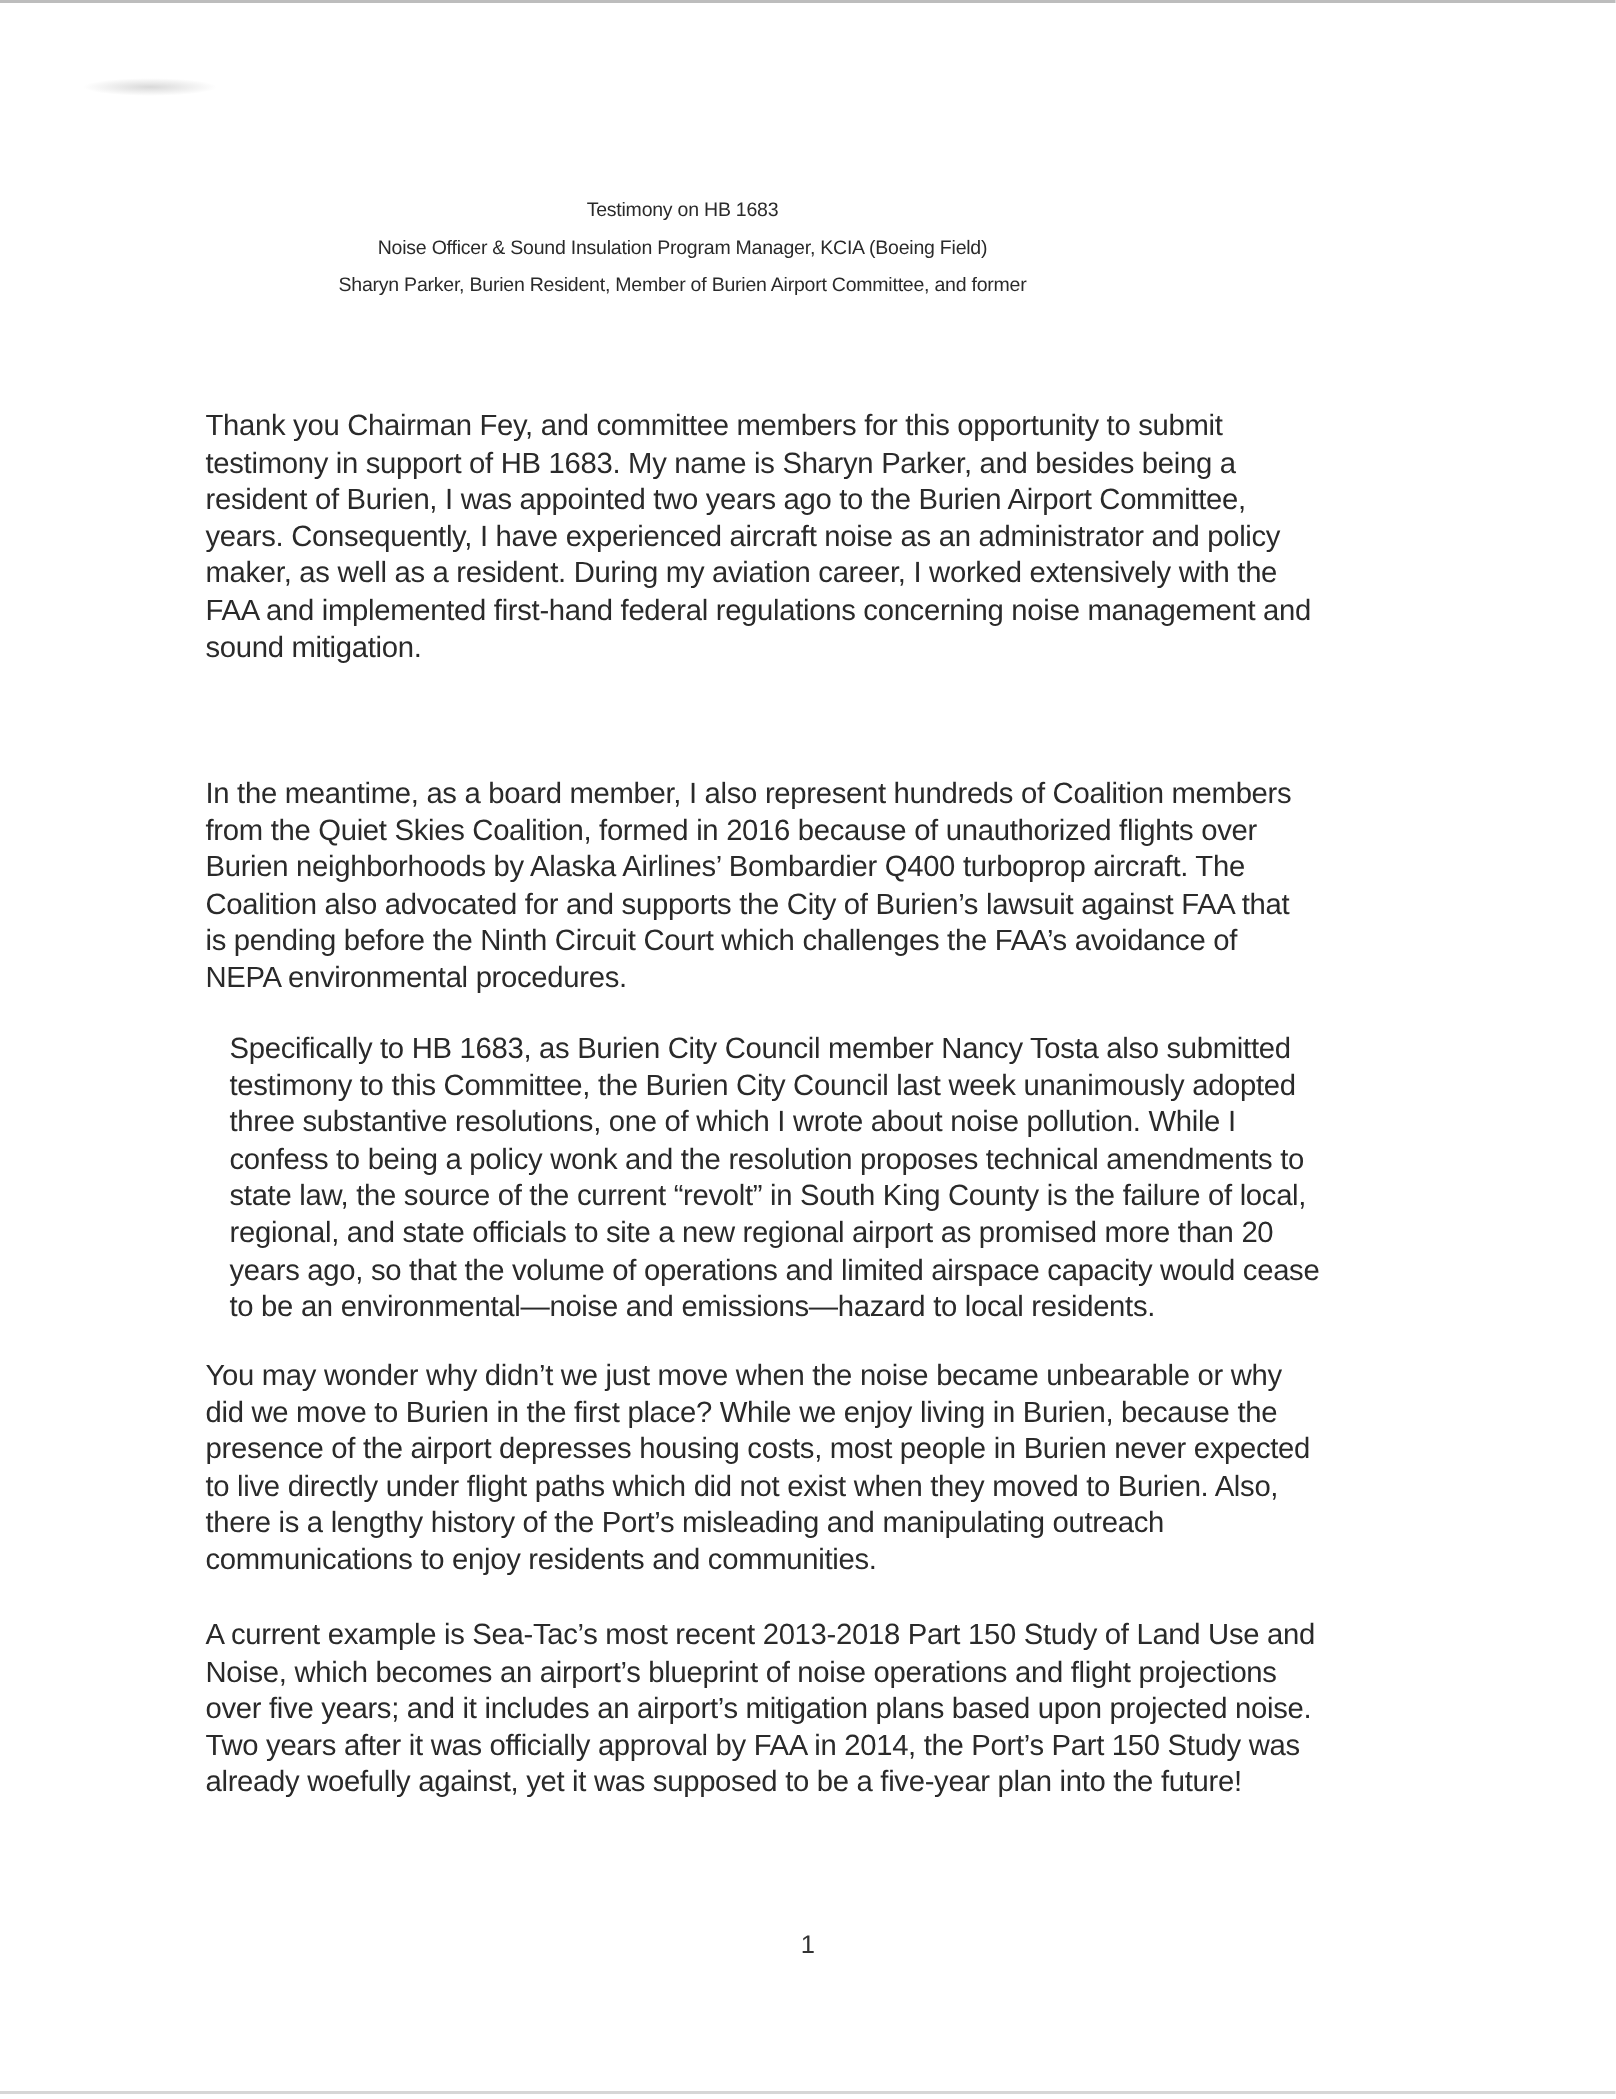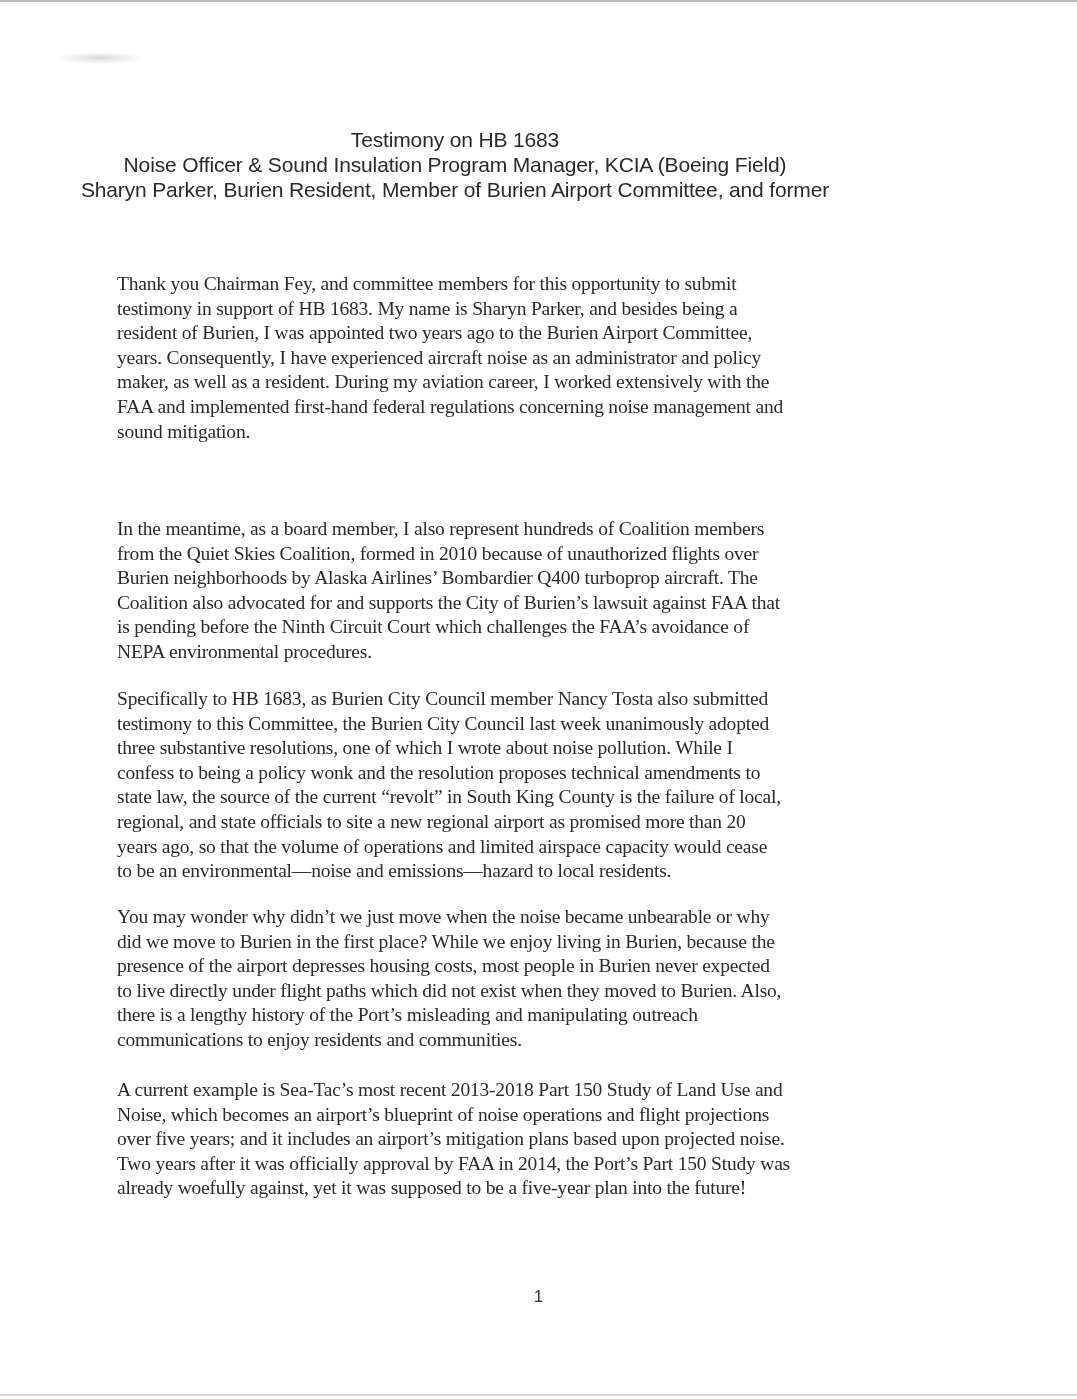--- a/index.html
+++ b/index.html
@@ -32,38 +32,37 @@
     left: 55px; top: 52px;
     width: 90px; height: 12px;
     border-radius: 50%;
     background: radial-gradient(ellipse at center, rgba(170,170,170,0.45), rgba(255,255,255,0) 70%);
   }
   .header {
     position: absolute;
     left: 0; top: 127px;
     width: 910px;
     text-align: center;
-    font-size: 21px;
+    font-size: 13px;
     line-height: 25px;
     letter-spacing: -0.15px;
   }
   .header .line { display: block; white-space: nowrap; }
   .body-text {
     position: absolute;
-    left: 117px;
+    left: 137px;
     width: 840px;
     font-size: 19.5px;
     line-height: 24.6px;
     letter-spacing: -0.2px;
-    font-family: Liberation Serif, serif;
   }
   .body-text .line { display: block; white-space: nowrap; }
   #para-1 { top: 272px; }
   #para-2 { top: 517px; }
-  #para-3 { top: 687px; }
+  #para-3 { top: 687px; margin-left: 16px; }
   #para-4 { top: 905px; }
   #para-5 { top: 1078px; }
   .page-number {
     position: absolute;
     left: 0; top: 1287px;
     width: 1077px;
     text-align: center;
     font-size: 17px;
     color: #333333;
   }
@@ -85,21 +84,21 @@
   <span class="line">testimony in support of HB 1683.  My name is Sharyn Parker, and besides being a</span>
   <span class="line">resident of Burien, I was appointed two years ago to the Burien Airport Committee,</span>
   <span class="line">years.  Consequently, I have experienced aircraft noise as an administrator and policy</span>
   <span class="line">maker, as well as a resident.  During my aviation career, I worked extensively with the</span>
   <span class="line">FAA and implemented first-hand federal regulations concerning noise management and</span>
   <span class="line">sound mitigation.</span>
 </div>
 
 <div class="body-text" id="para-2">
   <span class="line">In the meantime, as a board member, I also represent hundreds of Coalition members</span>
-  <span class="line">from the Quiet Skies Coalition, formed in 2010 because of unauthorized flights over</span>
+  <span class="line">from the Quiet Skies Coalition, formed in 2016 because of unauthorized flights over</span>
   <span class="line">Burien neighborhoods by Alaska Airlines’ Bombardier Q400 turboprop aircraft.  The</span>
   <span class="line">Coalition also advocated for and supports the City of Burien’s lawsuit against FAA that</span>
   <span class="line">is pending before the Ninth Circuit Court which challenges the FAA’s avoidance of</span>
   <span class="line">NEPA environmental procedures.</span>
 </div>
 
 <div class="body-text" id="para-3">
   <span class="line">Specifically to HB 1683, as Burien City Council member Nancy Tosta also submitted</span>
   <span class="line">testimony to this Committee, the Burien City Council last week unanimously adopted</span>
   <span class="line">three substantive resolutions, one of which I wrote about noise pollution.  While I</span>

